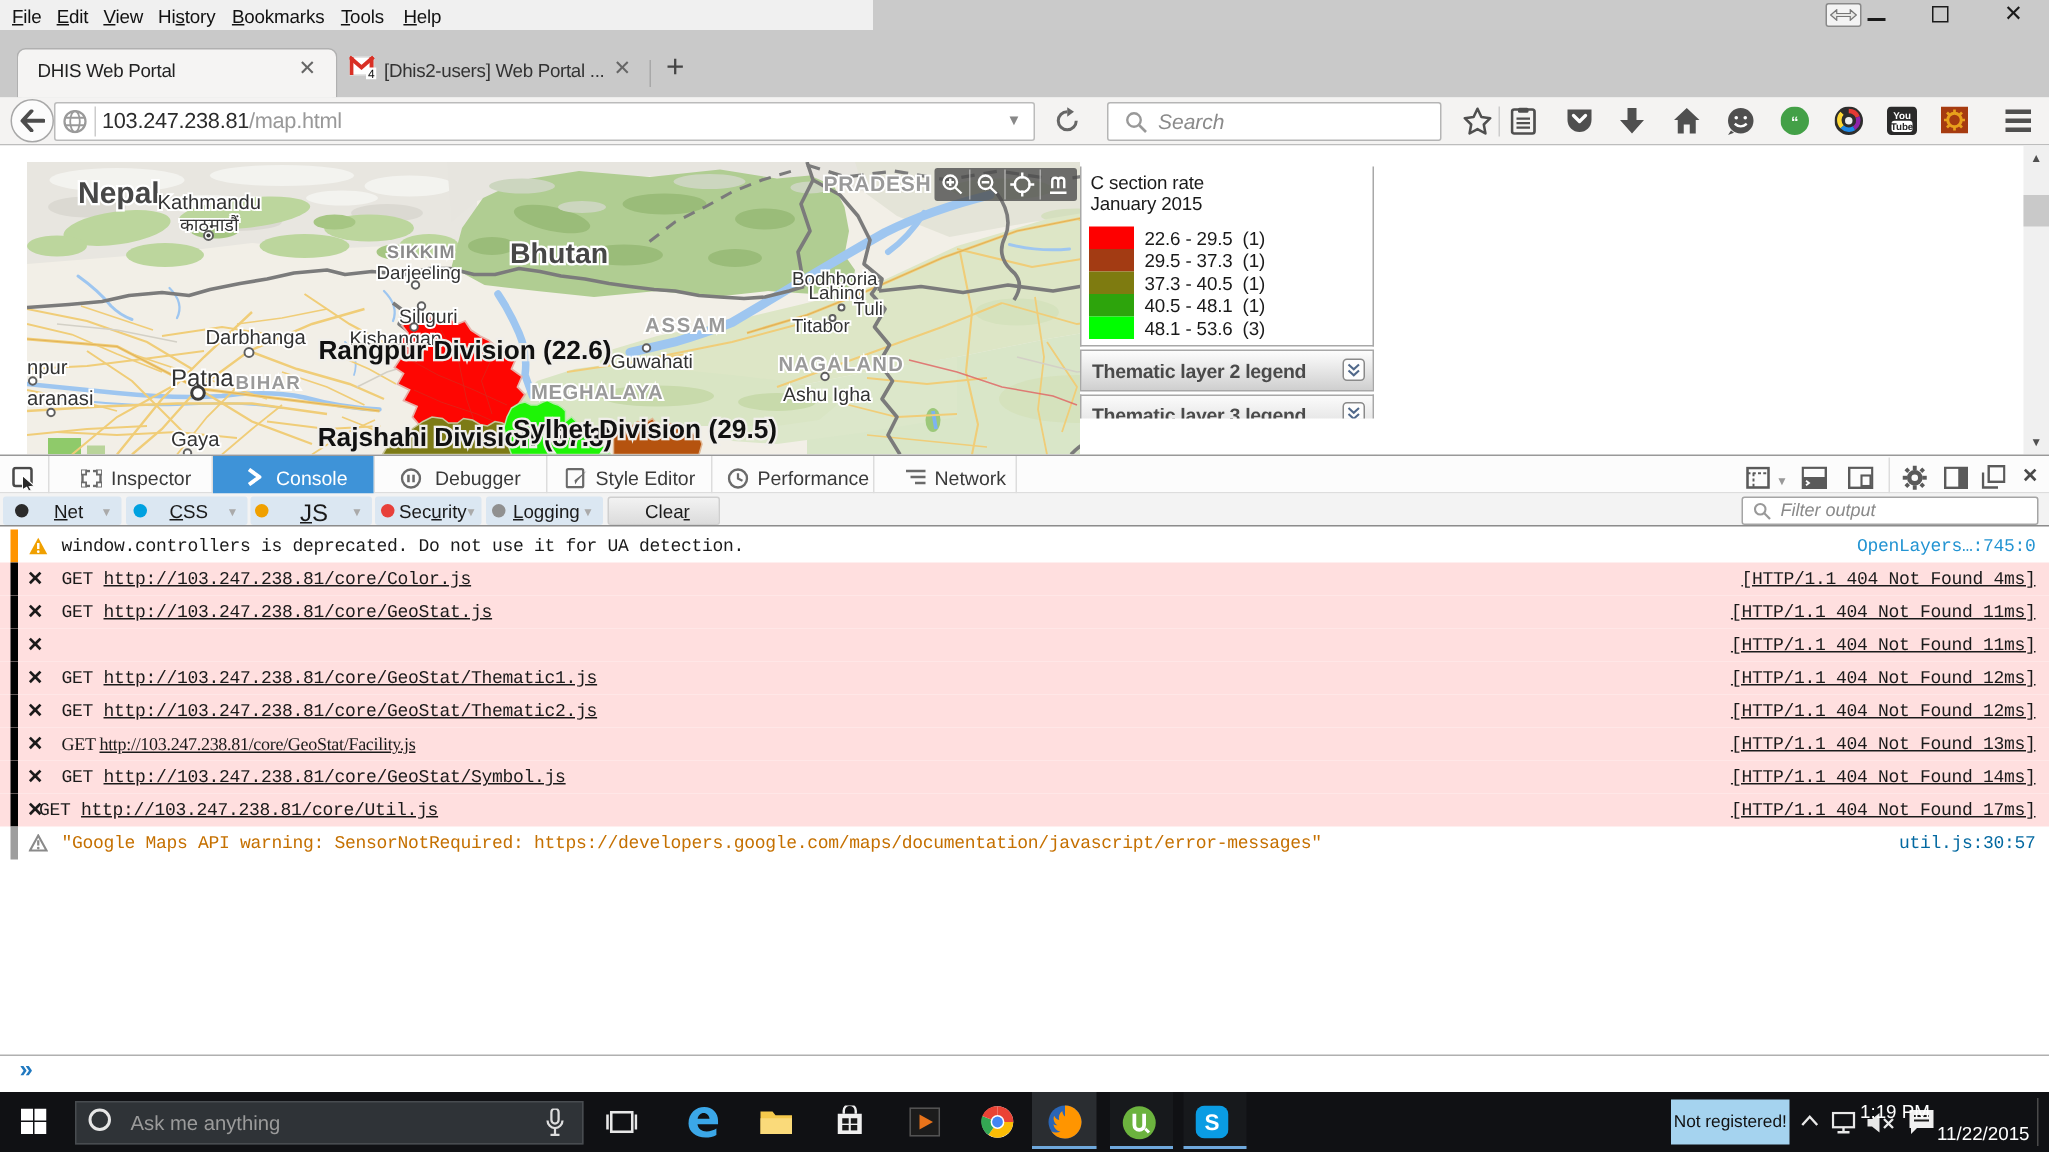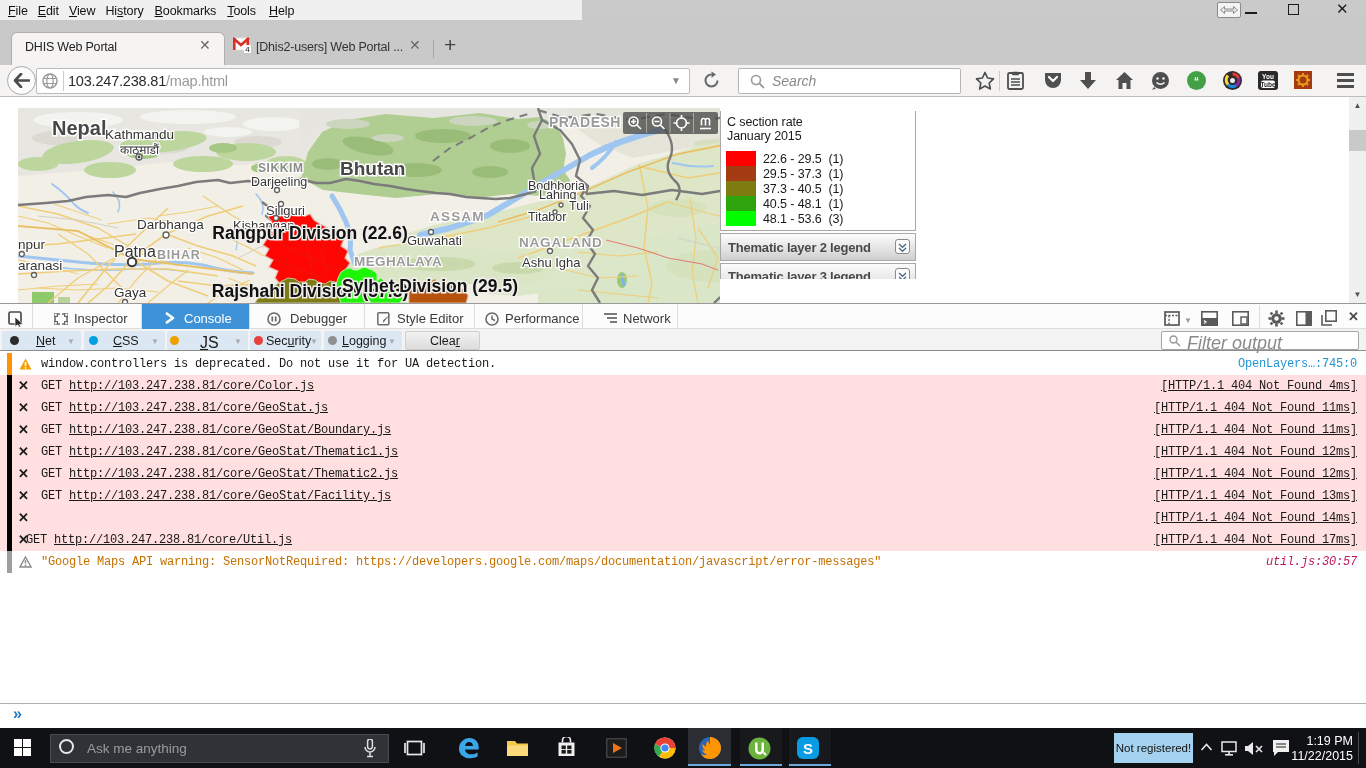--- a/index.html
+++ b/index.html
@@ -515,21 +515,21 @@
 <div style="position:absolute;left:328px;top:32px;width:9px;height:9px;border-radius:50%;background:#909090"></div>
 <div style="position:absolute;left:342px;top:30px;font-size:12.5px;color:#1a1a1a"><u>L</u>ogging</div>
 <div style="position:absolute;left:388px;top:33px;font-size:8px;color:#aaa">▼</div>
 <div style="position:absolute;left:405px;top:27px;width:75px;height:19px;background:linear-gradient(#f2f2f2,#dcdcdc);border-radius:2px;border:1px solid #cfcfcf"></div>
 <div style="position:absolute;left:430px;top:30px;font-size:12.5px;color:#1a1a1a">Clea<u>r</u></div>
 <div style="position:absolute;left:1161px;top:27px;width:198px;height:19px;background:#fff;border:1px solid #a5a5a5;border-radius:2px"></div>
 <svg style="position:absolute;left:1169px;top:31px" width="12" height="12" viewBox="0 0 12 12">
       <circle cx="4.5" cy="4.5" r="3.5" stroke="#999" stroke-width="1.4" fill="none"></circle>
       <path d="M7.2,7.2 L11,11" stroke="#999" stroke-width="1.5"></path>
     </svg>
-<div style="position:absolute;left:1187px;top:29px;font-size:18px;font-style:italic;color:#8a8a8a">Filter output</div>
+<div style="position:absolute;left:1187px;top:29px;font-size:12px;font-style:italic;color:#8a8a8a">Filter output</div>
 <div style="position:absolute;left:0;top:49px;width:1366px;height:22px;background:#fff"></div>
 <div style="position:absolute;left:7px;top:49px;width:5px;height:22px;background:#ff9400"></div>
 <svg style="position:absolute;left:19px;top:54px" width="13" height="12" viewBox="0 0 13 12">
       <path d="M6.5,0.5 L12.5,11.5 H0.5 Z" fill="#f0a000"></path>
       <path d="M6.5,4 V8" stroke="#fff" stroke-width="1.6"></path>
       <circle cx="6.5" cy="9.8" r="0.9" fill="#fff"></circle>
     </svg>
 <div style="position:absolute;left:41px;top:53px;font-family:Liberation Mono,monospace;font-size:12px;letter-spacing:-0.2px;color:#1a1a1a">window.controllers is deprecated. Do not use it for UA detection.</div>
 <div style="position:absolute;right:9px;top:53px;font-family:Liberation Mono,monospace;font-size:12px;letter-spacing:-0.2px;color:#2394d2">OpenLayers…:745:0</div>
 <div style="position:absolute;left:0;top:71px;width:1366px;height:22px;background:#ffdfdf"></div>
@@ -538,54 +538,54 @@
 <div style="position:absolute;left:41px;top:75px;font-family:Liberation Mono,monospace;font-size:12px;letter-spacing:-0.2px;color:#1a1a1a">GET <span style="text-decoration:underline">http://103.247.238.81/core/Color.js</span></div>
 <div style="position:absolute;right:9px;top:75px;font-family:Liberation Mono,monospace;font-size:12px;letter-spacing:-0.2px;color:#1a1a1a;text-decoration:underline">[HTTP/1.1 404 Not Found 4ms]</div>
 <div style="position:absolute;left:0;top:93px;width:1366px;height:22px;background:#ffdfdf"></div>
 <div style="position:absolute;left:7px;top:93px;width:5px;height:22px;background:#000"></div>
 <div style="position:absolute;left:18px;top:96px;font-size:13px;color:#1a1a1a;font-weight:bold">✕</div>
 <div style="position:absolute;left:41px;top:97px;font-family:Liberation Mono,monospace;font-size:12px;letter-spacing:-0.2px;color:#1a1a1a">GET <span style="text-decoration:underline">http://103.247.238.81/core/GeoStat.js</span></div>
 <div style="position:absolute;right:9px;top:97px;font-family:Liberation Mono,monospace;font-size:12px;letter-spacing:-0.2px;color:#1a1a1a;text-decoration:underline">[HTTP/1.1 404 Not Found 11ms]</div>
 <div style="position:absolute;left:0;top:115px;width:1366px;height:22px;background:#ffdfdf"></div>
 <div style="position:absolute;left:7px;top:115px;width:5px;height:22px;background:#000"></div>
 <div style="position:absolute;left:18px;top:118px;font-size:13px;color:#1a1a1a;font-weight:bold">✕</div>
-<div style="position:absolute;left:41px;top:119px;font-family:Liberation Mono,monospace;font-size:12px;letter-spacing:-0.2px;color:#1a1a1a">GET <span style="text-decoration:underline">http://103.247.238.81/core/GeoStat/Boundary.js</span></div>
 <div style="position:absolute;right:9px;top:119px;font-family:Liberation Mono,monospace;font-size:12px;letter-spacing:-0.2px;color:#1a1a1a;text-decoration:underline">[HTTP/1.1 404 Not Found 11ms]</div>
 <div style="position:absolute;left:0;top:137px;width:1366px;height:22px;background:#ffdfdf"></div>
 <div style="position:absolute;left:7px;top:137px;width:5px;height:22px;background:#000"></div>
 <div style="position:absolute;left:18px;top:140px;font-size:13px;color:#1a1a1a;font-weight:bold">✕</div>
 <div style="position:absolute;left:41px;top:141px;font-family:Liberation Mono,monospace;font-size:12px;letter-spacing:-0.2px;color:#1a1a1a">GET <span style="text-decoration:underline">http://103.247.238.81/core/GeoStat/Thematic1.js</span></div>
 <div style="position:absolute;right:9px;top:141px;font-family:Liberation Mono,monospace;font-size:12px;letter-spacing:-0.2px;color:#1a1a1a;text-decoration:underline">[HTTP/1.1 404 Not Found 12ms]</div>
 <div style="position:absolute;left:0;top:159px;width:1366px;height:22px;background:#ffdfdf"></div>
 <div style="position:absolute;left:7px;top:159px;width:5px;height:22px;background:#000"></div>
 <div style="position:absolute;left:18px;top:162px;font-size:13px;color:#1a1a1a;font-weight:bold">✕</div>
 <div style="position:absolute;left:41px;top:163px;font-family:Liberation Mono,monospace;font-size:12px;letter-spacing:-0.2px;color:#1a1a1a">GET <span style="text-decoration:underline">http://103.247.238.81/core/GeoStat/Thematic2.js</span></div>
 <div style="position:absolute;right:9px;top:163px;font-family:Liberation Mono,monospace;font-size:12px;letter-spacing:-0.2px;color:#1a1a1a;text-decoration:underline">[HTTP/1.1 404 Not Found 12ms]</div>
 <div style="position:absolute;left:0;top:181px;width:1366px;height:22px;background:#ffdfdf"></div>
 <div style="position:absolute;left:7px;top:181px;width:5px;height:22px;background:#000"></div>
 <div style="position:absolute;left:18px;top:184px;font-size:13px;color:#1a1a1a;font-weight:bold">✕</div>
-<div style="position:absolute;left:41px;top:185px;font-family:Liberation Mono, monospace;font-size:12px;letter-spacing:-0.2px;color:#1a1a1a">GET <span style="text-decoration:underline">http://103.247.238.81/core/GeoStat/Facility.js</span></div>
+<div style="position:absolute;left:41px;top:185px;font-family:Liberation Serif, serif;font-size:12px;letter-spacing:-0.2px;color:#1a1a1a">GET <span style="text-decoration:underline">http://103.247.238.81/core/GeoStat/Facility.js</span></div>
 <div style="position:absolute;right:9px;top:185px;font-family:Liberation Mono,monospace;font-size:12px;letter-spacing:-0.2px;color:#1a1a1a;text-decoration:underline">[HTTP/1.1 404 Not Found 13ms]</div>
 <div style="position:absolute;left:0;top:203px;width:1366px;height:22px;background:#ffdfdf"></div>
 <div style="position:absolute;left:7px;top:203px;width:5px;height:22px;background:#000"></div>
 <div style="position:absolute;left:18px;top:206px;font-size:13px;color:#1a1a1a;font-weight:bold">✕</div>
+<div style="position:absolute;left:41px;top:207px;font-family:Liberation Mono,monospace;font-size:12px;letter-spacing:-0.2px;color:#1a1a1a">GET <span style="text-decoration:underline">http://103.247.238.81/core/GeoStat/Symbol.js</span></div>
 <div style="position:absolute;right:9px;top:207px;font-family:Liberation Mono,monospace;font-size:12px;letter-spacing:-0.2px;color:#1a1a1a;text-decoration:underline">[HTTP/1.1 404 Not Found 14ms]</div>
 <div style="position:absolute;left:0;top:225px;width:1366px;height:22px;background:#ffdfdf"></div>
 <div style="position:absolute;left:7px;top:225px;width:5px;height:22px;background:#000"></div>
 <div style="position:absolute;left:18px;top:228px;font-size:13px;color:#1a1a1a;font-weight:bold">✕</div>
 <div style="position:absolute;left:26px;top:229px;font-family:Liberation Mono,monospace;font-size:12px;letter-spacing:-0.2px;color:#1a1a1a">GET <span style="text-decoration:underline">http://103.247.238.81/core/Util.js</span></div>
 <div style="position:absolute;right:9px;top:229px;font-family:Liberation Mono,monospace;font-size:12px;letter-spacing:-0.2px;color:#1a1a1a;text-decoration:underline">[HTTP/1.1 404 Not Found 17ms]</div>
 <div style="position:absolute;left:7px;top:247px;width:5px;height:22px;background:#9e9e9e"></div>
 <svg style="position:absolute;left:19px;top:252px" width="13" height="12" viewBox="0 0 13 12">
       <path d="M6.5,1 L12,11 H1 Z" fill="none" stroke="#8a8a8a" stroke-width="1.4"></path>
       <path d="M6.5,4.2 V7.6" stroke="#8a8a8a" stroke-width="1.5"></path>
       <circle cx="6.5" cy="9.4" r="0.9" fill="#8a8a8a"></circle>
     </svg>
 <div style="position:absolute;left:41px;top:251px;font-family:Liberation Mono,monospace;font-size:12px;letter-spacing:-0.2px;color:#c57000">"Google Maps API warning: SensorNotRequired: <span style="">https://developers.google.com/maps/documentation/javascript/error-messages</span>"</div>
-<div style="position:absolute;right:9px;top:251px;font-family:Liberation Mono,monospace;font-size:12px;letter-spacing:-0.2px;color:#be185d;font-style:italic">util.js:30:57</div>
+<div style="position:absolute;right:9px;top:251px;font-family:Liberation Mono,monospace;font-size:12px;letter-spacing:-0.2px;color:#0369a1;">util.js:30:57</div>
 <div style="position:absolute;left:0;top:399px;width:1366px;height:25px;border-top:1px solid #b0b0b0"></div>
 <div style="position:absolute;left:13px;top:401px;font-size:16px;color:#2079c0;font-weight:bold">»</div>
 </div>
 <div id="taskbar">
 <svg style="position:absolute;left:14px;top:11px" width="17" height="17" viewBox="0 0 17 17">
       <g fill="#fff">
         <rect x="0" y="0" width="8" height="8"></rect>
         <rect x="9" y="0" width="8" height="8"></rect>
         <rect x="0" y="9" width="8" height="8"></rect>
         <rect x="9" y="9" width="8" height="8"></rect>
@@ -661,16 +661,16 @@
       <path d="M8,10.5 V13.5" stroke="#e8e8e8" stroke-width="1.6"></path>
     </svg>
 <svg style="position:absolute;left:1244px;top:13px" width="20" height="15" viewBox="0 0 20 15">
       <path d="M1,5 H4 L9,1 V14 L4,10 H1 Z" fill="#e8e8e8"></path>
       <path d="M12,5 L18,11 M18,5 L12,11" stroke="#e8e8e8" stroke-width="1.6"></path>
     </svg>
 <svg style="position:absolute;left:1272px;top:11px" width="18" height="18" viewBox="0 0 18 18">
       <path d="M1,1 H17 V13 H6 L2,17 V13 H1 Z" fill="#f0f0f0"></path>
       <path d="M4,5 H14 M4,8 H14" stroke="#1a1a1a" stroke-width="1.2"></path>
     </svg>
-<div style="position:absolute;left:1240px;top:6px;width:113px;text-align:right;font-size:12.5px;color:#fff">1:19 PM</div>
+<div style="position:absolute;left:1240px;top:6px;width:113px;font-size:12.5px;color:#fff">1:19 PM</div>
 <div style="position:absolute;left:1240px;top:21px;width:113px;text-align:right;font-size:12.5px;color:#fff">11/22/2015</div>
 <div style="position:absolute;left:1358px;top:4px;width:1px;height:32px;background:#4a4a4a"></div>
 </div>
 
 </body></html>

